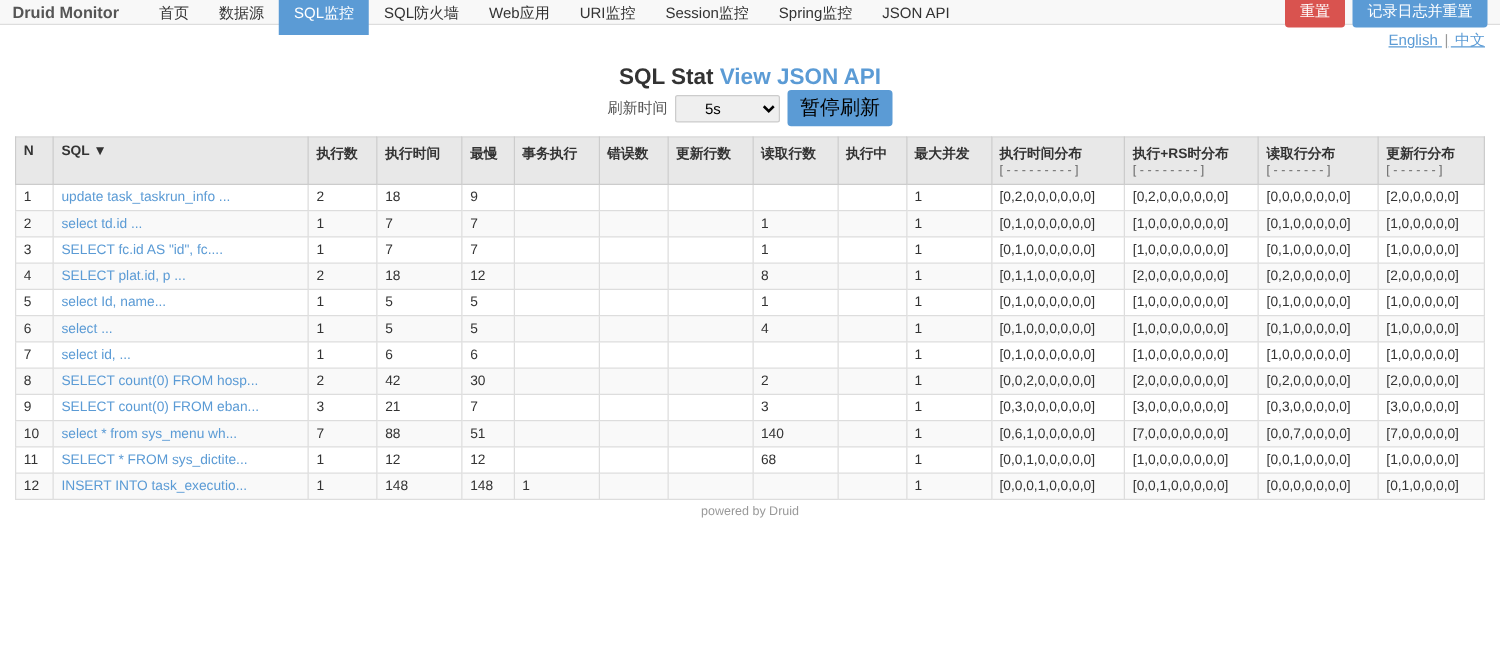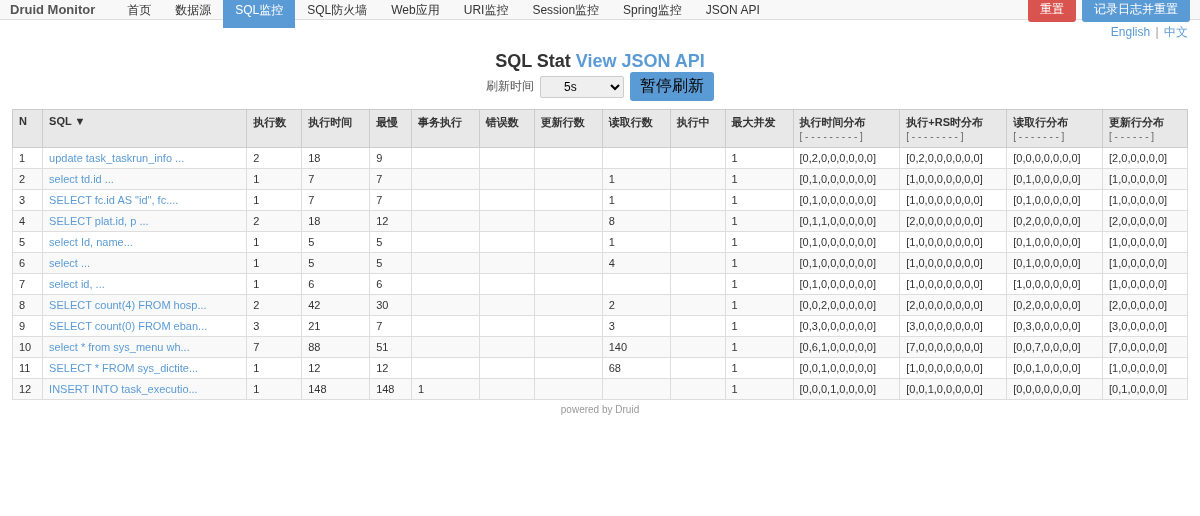--- a/index.html
+++ b/index.html
@@ -59,20 +59,21 @@
       border-radius: 3px;
       font-size: 12px;
     }
 
     
     .lang-bar {
       text-align: right;
       padding: 4px 12px;
       font-size: 12px;
       color: #5b9bd5;
+      text-decoration: underline;
     }
     .lang-bar a { color: #5b9bd5; text-decoration: none; cursor: pointer; }
     .lang-bar .sep { color: #999; margin: 0 2px; }
 
     
     .page-header {
       display: flex;
       align-items: center;
       justify-content: space-between;
       padding: 6px 12px 8px 12px;
@@ -333,21 +334,21 @@
       <td></td>
       <td></td>
       <td>1</td>
       <td>[0,1,0,0,0,0,0,0]</td>
       <td>[1,0,0,0,0,0,0,0]</td>
       <td>[1,0,0,0,0,0,0]</td>
       <td>[1,0,0,0,0,0]</td>
     </tr>
         <tr>
       <td>8</td>
-      <td><a>SELECT count(4) FROM hosp...</a></td>
+      <td><a>SELECT count(0) FROM hosp...</a></td>
       <td>2</td>
       <td>42</td>
       <td>30</td>
       <td></td>
       <td></td>
       <td></td>
       <td>2</td>
       <td></td>
       <td>1</td>
       <td>[0,0,2,0,0,0,0,0]</td>

